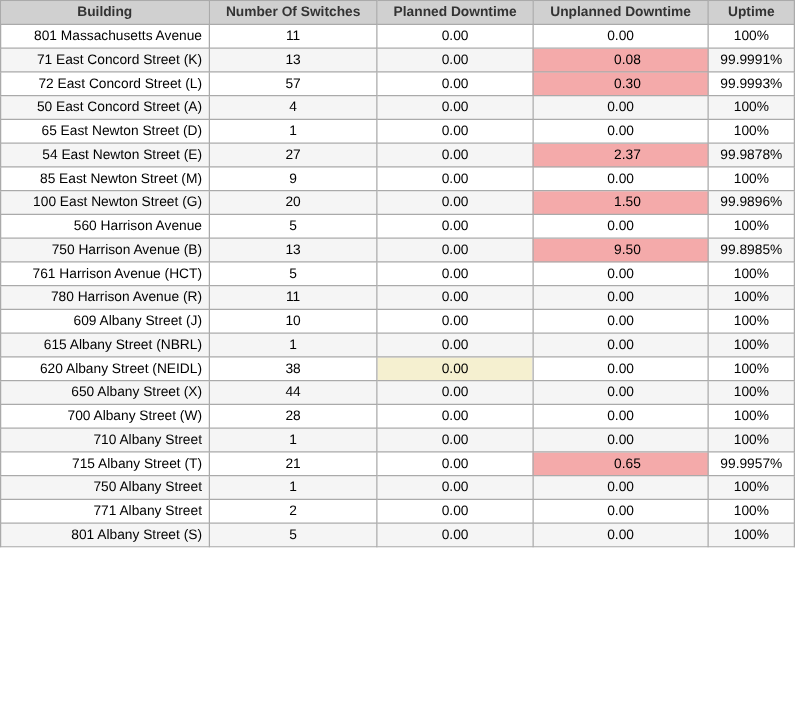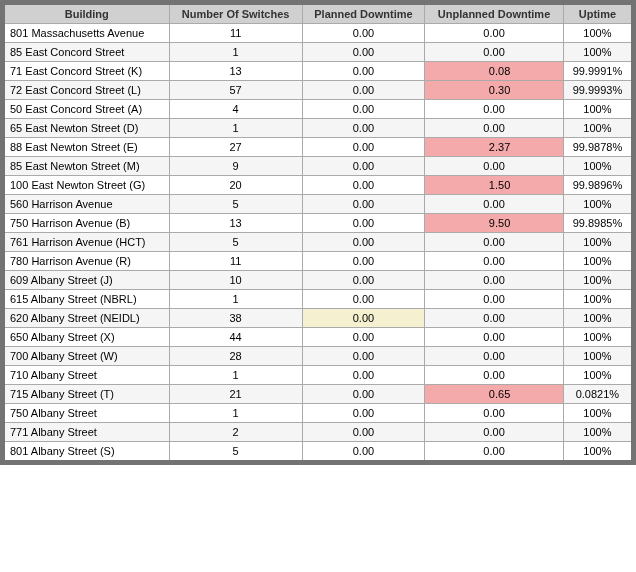--- a/index.html
+++ b/index.html
@@ -5,35 +5,35 @@
     * { margin: 0; padding: 0; box-sizing: border-box; }
     body {
       font-family: Arial, sans-serif;
       font-size: 11px;
       background: #fff;
       width: 636px;
     }
     table {
       width: 636px;
       border-collapse: collapse;
-      border: 5px solid #737373;
+      border: 1px solid #737373;
     }
     th, td {
       border: 1px solid #aaa;
       padding: 3px 5px;
       text-align: center;
       white-space: nowrap;
     }
     th {
       background-color: #d0d0d0;
       font-weight: bold;
       color: #333;
     }
     td:first-child {
-      text-align: left;
+      text-align: right;
     }
     tr:nth-child(even) td {
       background-color: #f5f5f5;
     }
     tr:nth-child(odd) td {
       background-color: #ffffff;
     }
     td.highlight-red {
       background-color: #f4aaaa !important;
       padding-left: 16px;
@@ -57,27 +57,20 @@
   </thead>
   <tbody id="table-body">
   <tr>
         <td>801 Massachusetts Avenue</td>
         <td>11</td>
         <td>0.00</td>
         <td>0.00</td>
         <td>100%</td>
       </tr>
       <tr>
-        <td>85 East Concord Street</td>
-        <td>1</td>
-        <td>0.00</td>
-        <td>0.00</td>
-        <td>100%</td>
-      </tr>
-      <tr>
         <td>71 East Concord Street (K)</td>
         <td>13</td>
         <td>0.00</td>
         <td class="highlight-red">0.08</td>
         <td>99.9991%</td>
       </tr>
       <tr>
         <td>72 East Concord Street (L)</td>
         <td>57</td>
         <td>0.00</td>
@@ -92,21 +85,21 @@
         <td>100%</td>
       </tr>
       <tr>
         <td>65 East Newton Street (D)</td>
         <td>1</td>
         <td>0.00</td>
         <td>0.00</td>
         <td>100%</td>
       </tr>
       <tr>
-        <td>88 East Newton Street (E)</td>
+        <td>54 East Newton Street (E)</td>
         <td>27</td>
         <td>0.00</td>
         <td class="highlight-red">2.37</td>
         <td>99.9878%</td>
       </tr>
       <tr>
         <td>85 East Newton Street (M)</td>
         <td>9</td>
         <td>0.00</td>
         <td>0.00</td>
@@ -187,21 +180,21 @@
         <td>1</td>
         <td>0.00</td>
         <td>0.00</td>
         <td>100%</td>
       </tr>
       <tr>
         <td>715 Albany Street (T)</td>
         <td>21</td>
         <td>0.00</td>
         <td class="highlight-red">0.65</td>
-        <td>0.0821%</td>
+        <td>99.9957%</td>
       </tr>
       <tr>
         <td>750 Albany Street</td>
         <td>1</td>
         <td>0.00</td>
         <td>0.00</td>
         <td>100%</td>
       </tr>
       <tr>
         <td>771 Albany Street</td>

